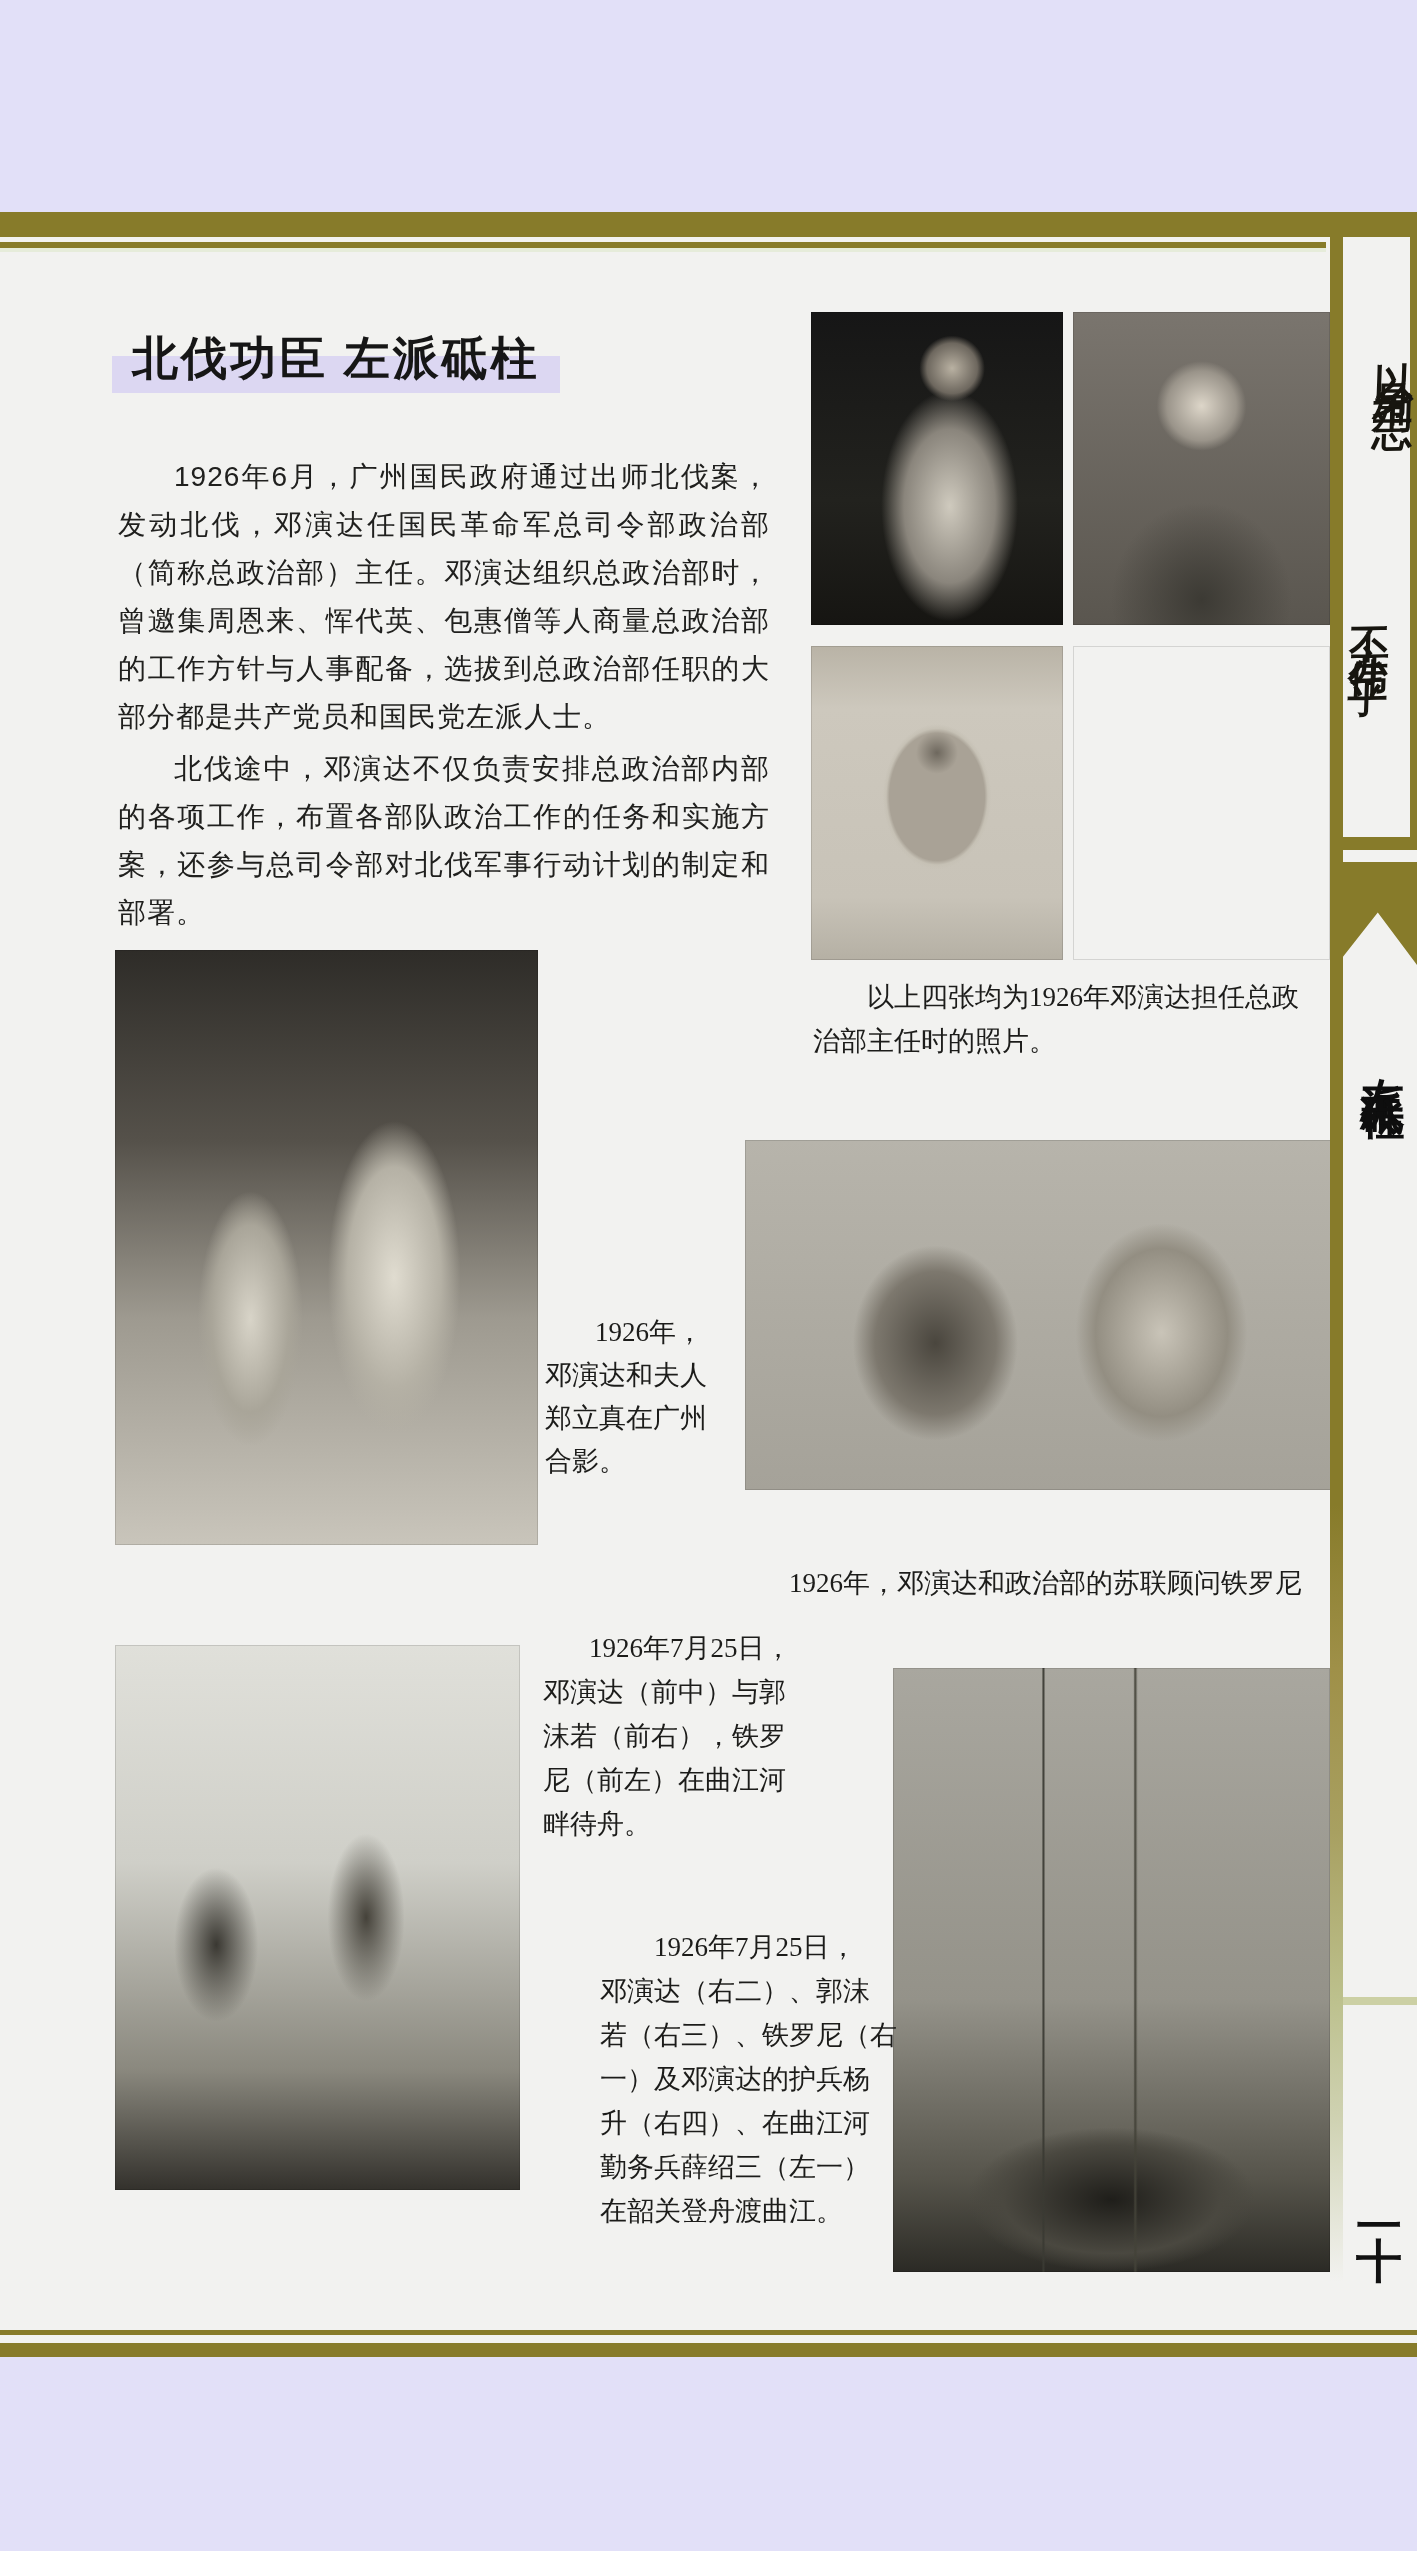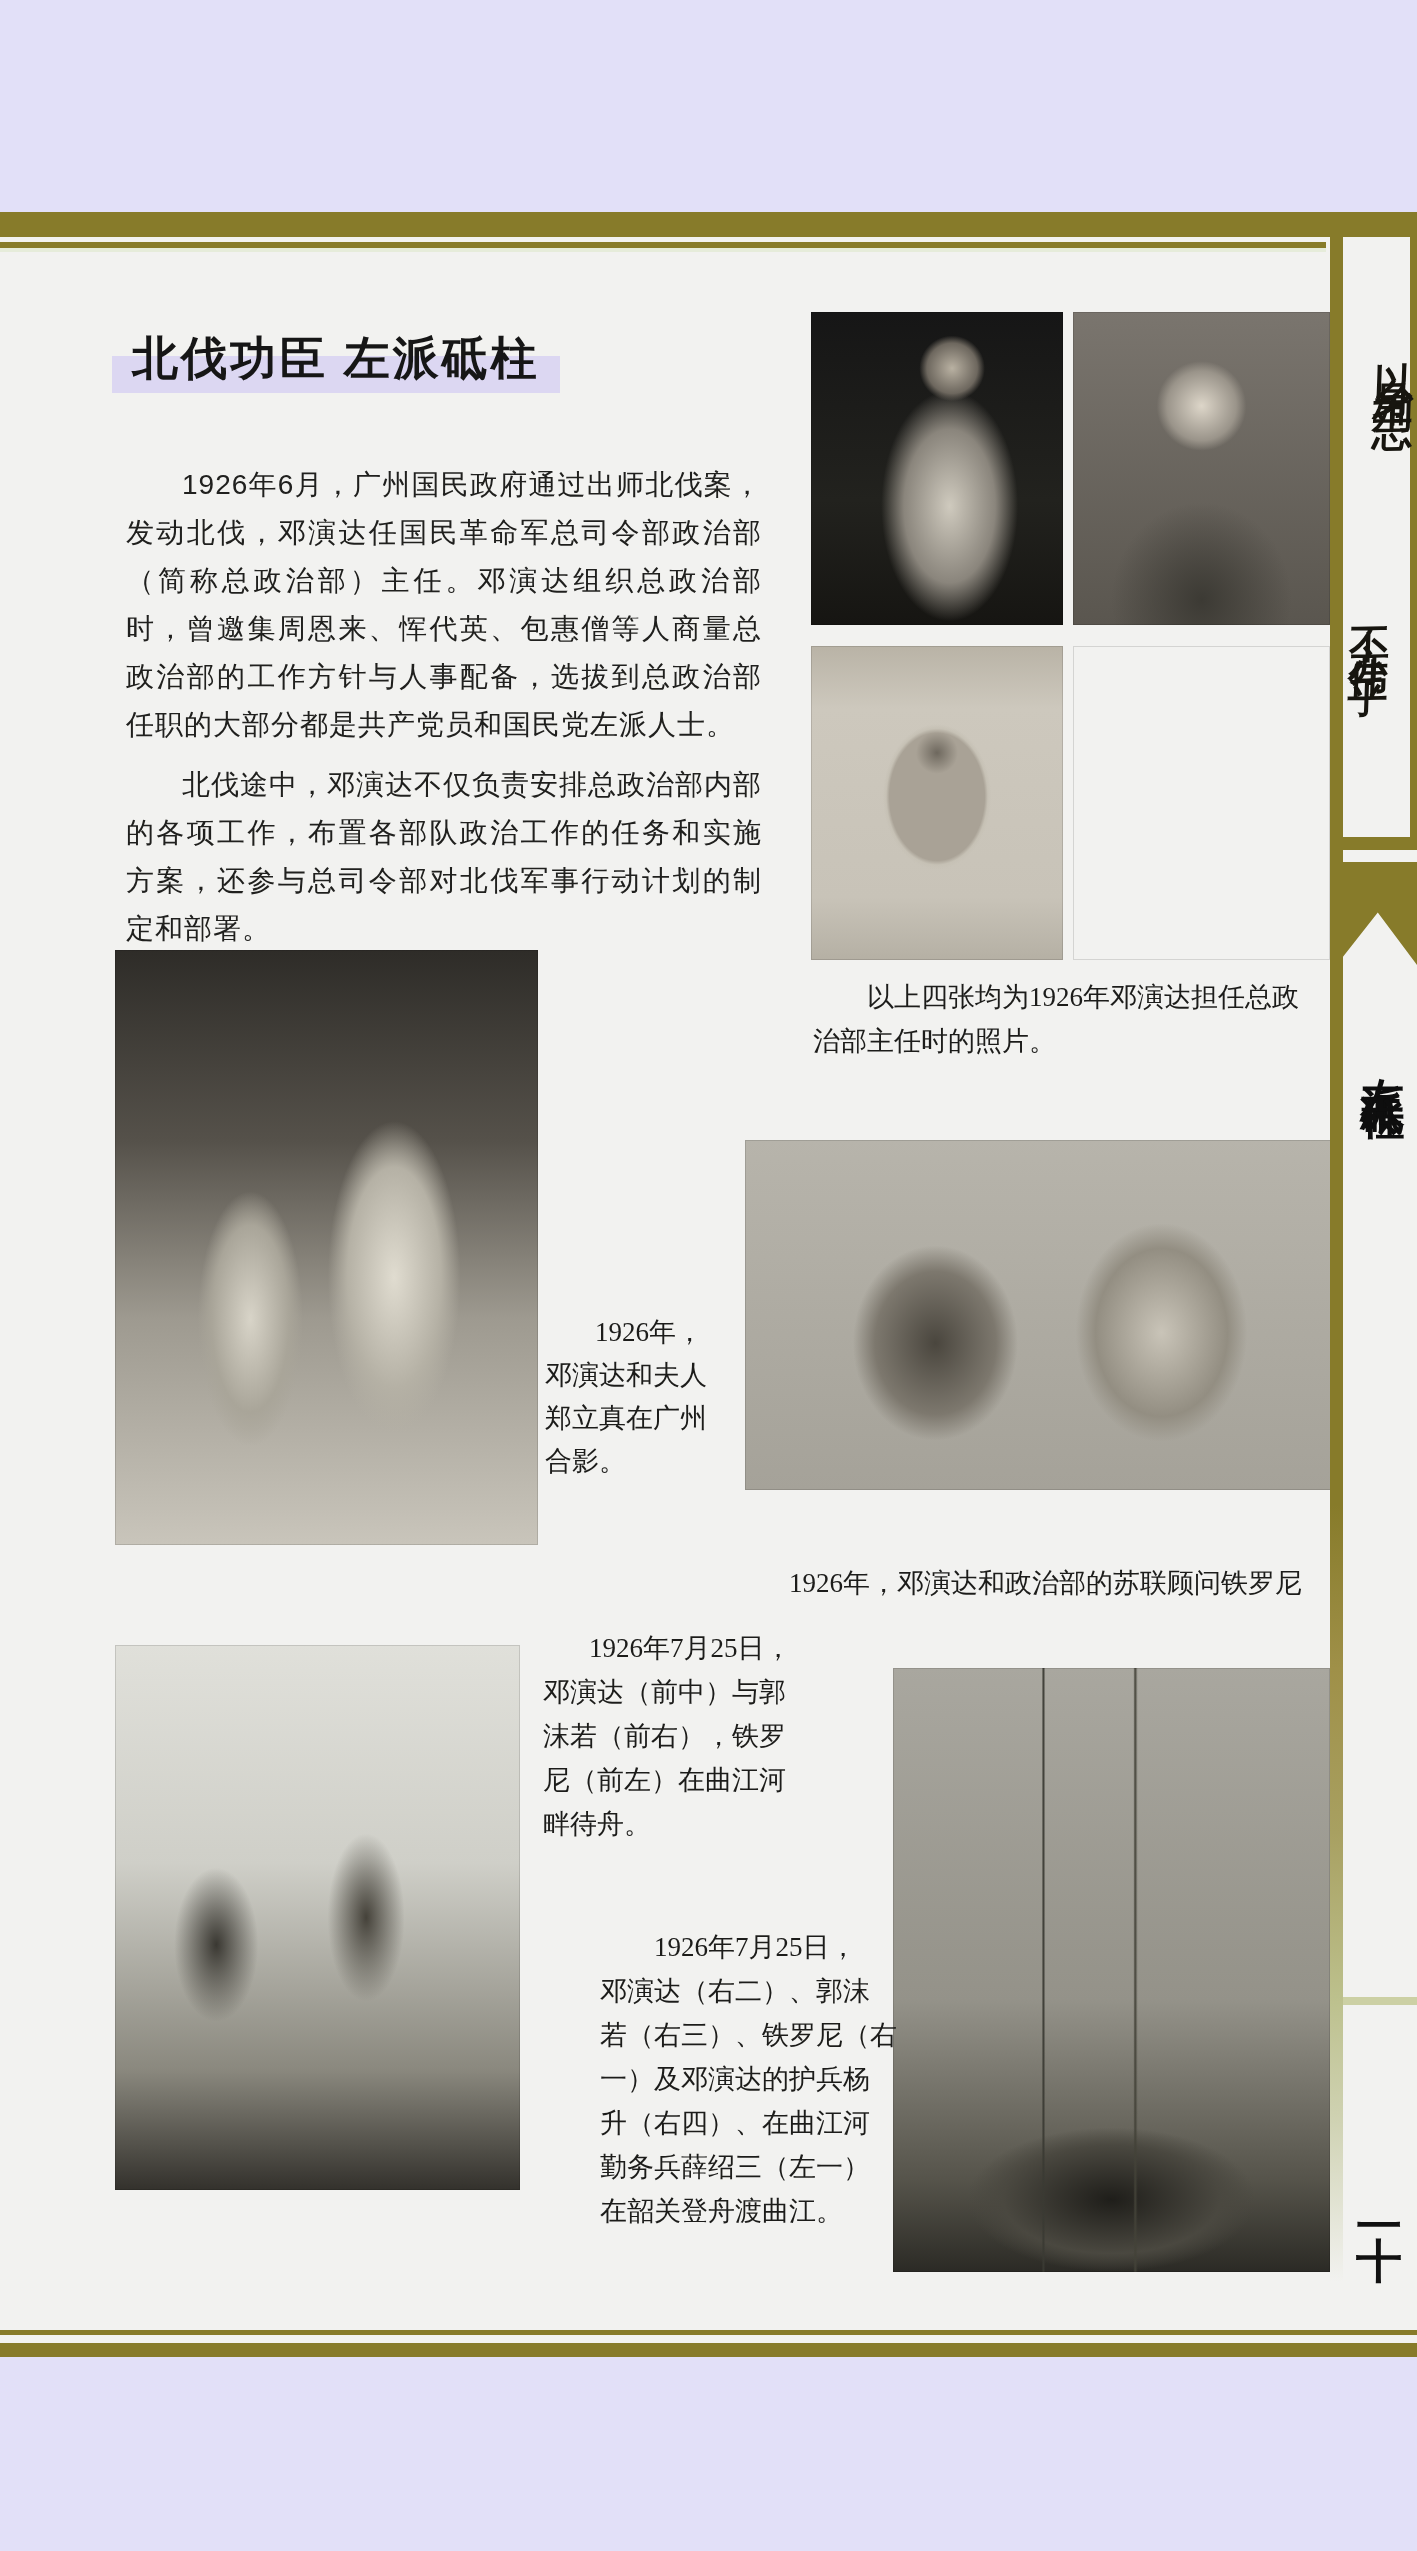--- a/index.html
+++ b/index.html
@@ -7,21 +7,21 @@
           font-family:"Liberation Sans",sans-serif;}
   .abs{position:absolute;}
   
   .band-lavender{background:#e2e0f8;}
   .band-olive{background:#877b2a;}
   .rule-pale{background:#e6ecda;}
   
   .page-title{font-size:46px;font-weight:bold;color:#161616;letter-spacing:3px;white-space:nowrap;z-index:3;}
   .title-highlight{background:#dcd7f2;z-index:2;}
   .bodytext{width:660px;font-size:28px;line-height:48px;color:#20201e;text-align:justify;letter-spacing:1px;}
-  .bodytext p{margin:12px;text-indent:2em;}
+  .bodytext p{margin:4px;text-indent:2em;}
   .caption{font-family:"Liberation Serif",serif;color:#1c1c1a;font-size:27px;}
   .caption .ln{white-space:nowrap;}
   .indent1{padding-left:46px;text-align:center;}
   .indent2{padding-left:54px;}
   
   .photo{box-shadow:0 0 0 1px rgba(0,0,0,0.12) inset;}
   .photo-arms{background:
      radial-gradient(circle 42px at 56% 18%, #b9b1a2 0%, #6d675e 60%, rgba(0,0,0,0) 78%),
      radial-gradient(ellipse 95px 160px at 55% 62%, #cfcabe 0%, #8a857c 48%, rgba(0,0,0,0) 72%),
      linear-gradient(180deg,#161616 0%,#22221e 60%,#161512 100%);}

